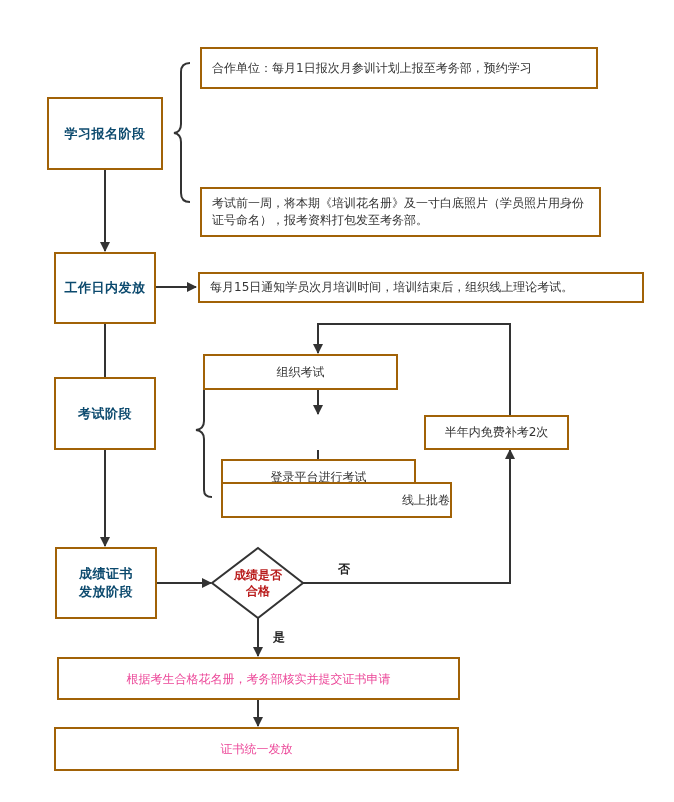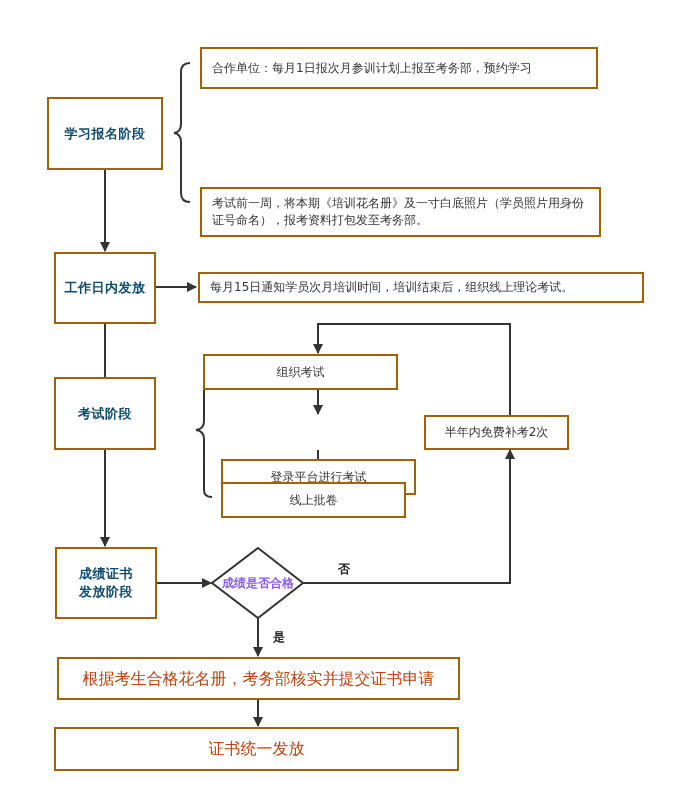--- a/index.html
+++ b/index.html
@@ -4,26 +4,26 @@
 <style>
   html, body { margin:0; padding:0; background:#ffffff; }
   body { width:674px; height:802px; position:relative; overflow:hidden;
          font-family:"DejaVu Sans", "Liberation Sans", sans-serif; color:#333333; }
   #canvas { position:absolute; left:0; top:0; }
   .box { position:absolute; box-sizing:border-box; border:2px solid #a16207; background:#ffffff;
          display:flex; align-items:center; justify-content:center; text-align:center; }
   .stage { font-weight:bold; font-size:13px; color:#0c4a6e; line-height:18px; letter-spacing:0.5px; }
   .info { font-size:12px; color:#333333; justify-content:flex-start; text-align:left; padding:0 10px; line-height:17px; }
   .step { font-size:12px; color:#333333; }
-  .result { font-size:16px; color:#c2410c; line-height:16px; flex-direction:column; }
+  .result { font-size:12px; color:#ec4899; line-height:16px; flex-direction:column; }
   .result b { font-weight:bold; }
   .label { position:absolute; font-weight:bold; font-size:12px; color:#222222; }
   .diamond-text { position:absolute; left:212px; top:548px; width:92px; height:70px;
-         display:flex; flex-direction:row; align-items:center; justify-content:center;
-         font-weight:bold; font-size:12px; line-height:16px; color:#8b5cf6; }
+         display:flex; flex-direction:column; align-items:center; justify-content:center;
+         font-weight:bold; font-size:12px; line-height:16px; color:#b91c1c; }
 </style>
 </head>
 <body>
 
 <svg id="canvas" width="674" height="802">
   <defs>
     <marker id="arr" markerWidth="10" markerHeight="10" refX="9" refY="5" orient="auto" markerUnits="userSpaceOnUse">
       <path d="M0,0 L10,5 L0,10 z" fill="#333333"></path>
     </marker>
   </defs>
@@ -82,21 +82,21 @@
 <div class="box info" style="left:198px;top:272px;width:446px;height:31px;">
   <span>每月15日通知学员次月培训时间，培训结束后，组织线上理论考试。</span>
 </div>
 
 <div class="box step" style="left:203px;top:354px;width:195px;height:36px;">
   <span>组织考试</span>
 </div>
 <div class="box step" style="left:221px;top:415px;width:195px;height:36px;margin-top:44px;">
   <span>登录平台进行考试</span>
 </div>
-<div class="box step" style="left:221px;top:482px;width:185px;height:36px;">
+<div class="box step" style="left:221px;top:482px;width:231px;height:36px;justify-content:flex-end;">
   <span>线上批卷</span>
 </div>
 
 <div class="box step" style="left:424px;top:415px;width:145px;height:35px;">
   <span>半年内免费补考2次</span>
 </div>
 
 <div class="diamond-text">
   <span>成绩是否</span>
   <span>合格</span>

